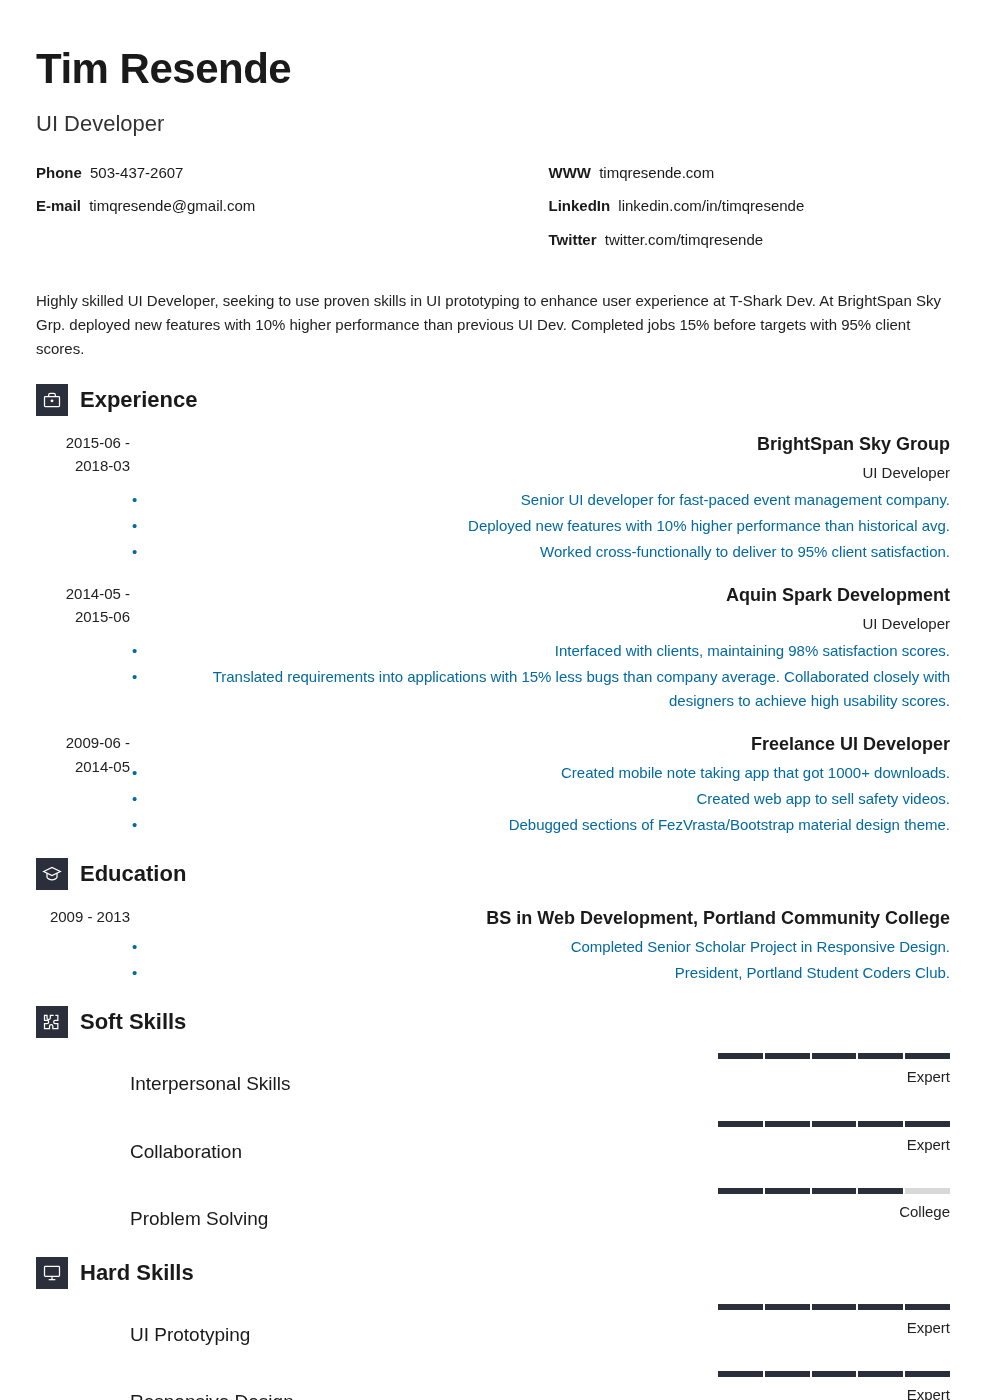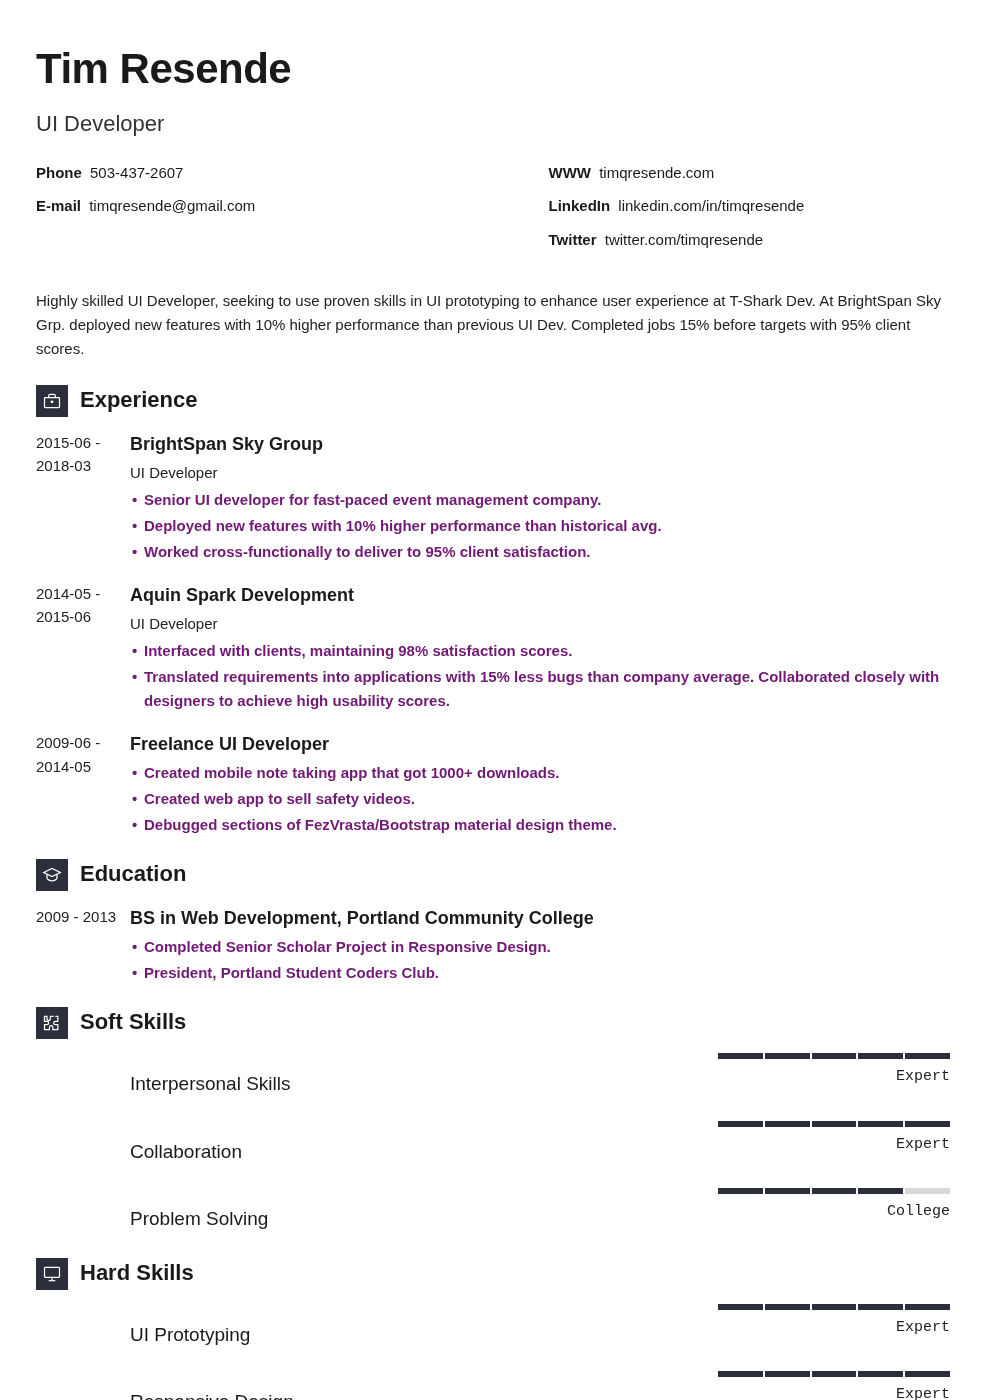--- a/index.html
+++ b/index.html
@@ -35,38 +35,39 @@
   .summary {
     font-size: 15px;
     color: #222;
     margin-bottom: 22px;
     line-height: 1.6;
     margin-top: 28px;
   }
   .section { margin-bottom: 18px; }
   .section-header {
     display: flex;
-    align-items: flex-end;
+    align-items: center;
     gap: 12px;
     margin-bottom: 14px;
   }
   .section-icon {
     width: 32px;
     height: 32px;
     background: #2b2e3b;
     display: flex;
     align-items: center;
     justify-content: center;
     flex-shrink: 0;
   }
   .section-icon svg { width: 20px; height: 20px; stroke: #fff; fill: none; stroke-width: 1.5; }
   .section-title { font-size: 22px; font-weight: 700; }
   .entry {
     display: flex;
     margin-bottom: 16px;
+    text-align: right;
   }
   .entry-dates {
     width: 94px;
     flex-shrink: 0;
     font-size: 15px;
     color: #222;
     line-height: 1.55;
   }
   .entry-body { flex: 1; }
   .entry-title {
@@ -81,23 +82,22 @@
   }
   .entry-bullets {
     list-style: none;
     padding-left: 0;
   }
   .entry-bullets li {
     position: relative;
     padding-left: 14px;
     margin-bottom: 2px;
     font-size: 15px;
-    color: #701a75;
+    color: #0369a1;
     line-height: 1.6;
-    font-weight: bold;
   }
   .entry-bullets li::before {
     content: "•";
     position: absolute;
     left: 2px;
     top: 0;
   }
   .skill-row {
     display: flex;
     margin-bottom: 22px;
@@ -108,21 +108,20 @@
     font-size: 19px;
     padding-top: 0;
     margin-top: 16px;
   }
   .skill-right {
     width: 232px;
     display: flex;
     flex-direction: column;
     align-items: flex-end;
     gap: 6px;
-    font-family: Liberation Mono, monospace;
   }
   .skill-bar {
     display: flex;
     gap: 2px;
     width: 100%;
   }
   .skill-seg {
     height: 6px;
     flex: 1;
     background: #d8d8d8;

